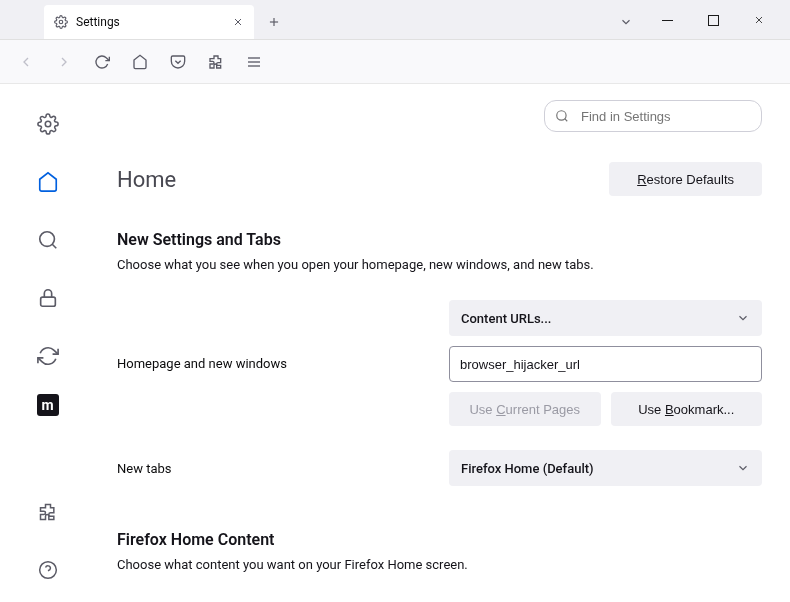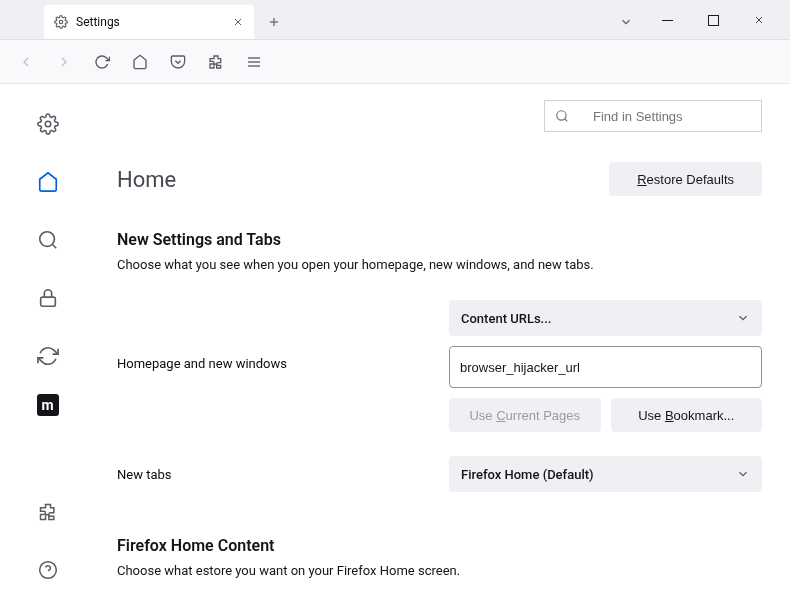--- a/index.html
+++ b/index.html
@@ -153,25 +153,25 @@
     }
     .search-row {
       display: flex;
       justify-content: flex-end;
       margin-bottom: 30px;
     }
     .search-box {
       width: 218px;
       height: 32px;
       border: 1px solid #cfcfd8;
-      border-radius: 0;
-      display: flex;
-      align-items: center;
-      padding: 0 10px;
-      gap: 24px;
+      border-radius: 12px;
+      display: flex;
+      align-items: center;
+      padding: 0 10px;
+      gap: 12px;
       color: #737373;
     }
     .search-box input {
       border: none;
       outline: none;
       background: transparent;
       flex: 1;
       font-size: 13px;
       color: #0c0c0d;
     }
@@ -234,21 +234,21 @@
       align-items: center;
       padding: 0 12px;
       font-size: 13px;
       cursor: pointer;
       color: #15141a;
       font-weight: 500;
       position: relative;
     }
     .select .chev { margin-left:auto; color:#5b5b66; }
     .text-input {
-      height: 42px;
+      height: 36px;
       border: 1px solid #8f8f9d;
       border-radius: 4px;
       padding: 0 10px;
       font-size: 13px;
       color: #15141a;
       outline: none;
     }
     .btn-row { display:flex; gap:10px; }
     .flat-btn {
       flex: 1;
@@ -465,16 +465,16 @@
         <span class="chev">
           <svg width="14" height="14" viewBox="0 0 24 24" fill="none" stroke="currentColor" stroke-width="2">
               <polyline points="6 9 12 15 18 9"></polyline>
             </svg>
         </span>
       </div>
     </div>
 
     <div class="section2">
       <div class="section-title">Firefox Home Content</div>
-      <div class="section-desc">Choose what estore you want on your Firefox Home screen.</div>
+      <div class="section-desc">Choose what content you want on your Firefox Home screen.</div>
     </div>
   </div>
 </div>
 
 </body></html>

